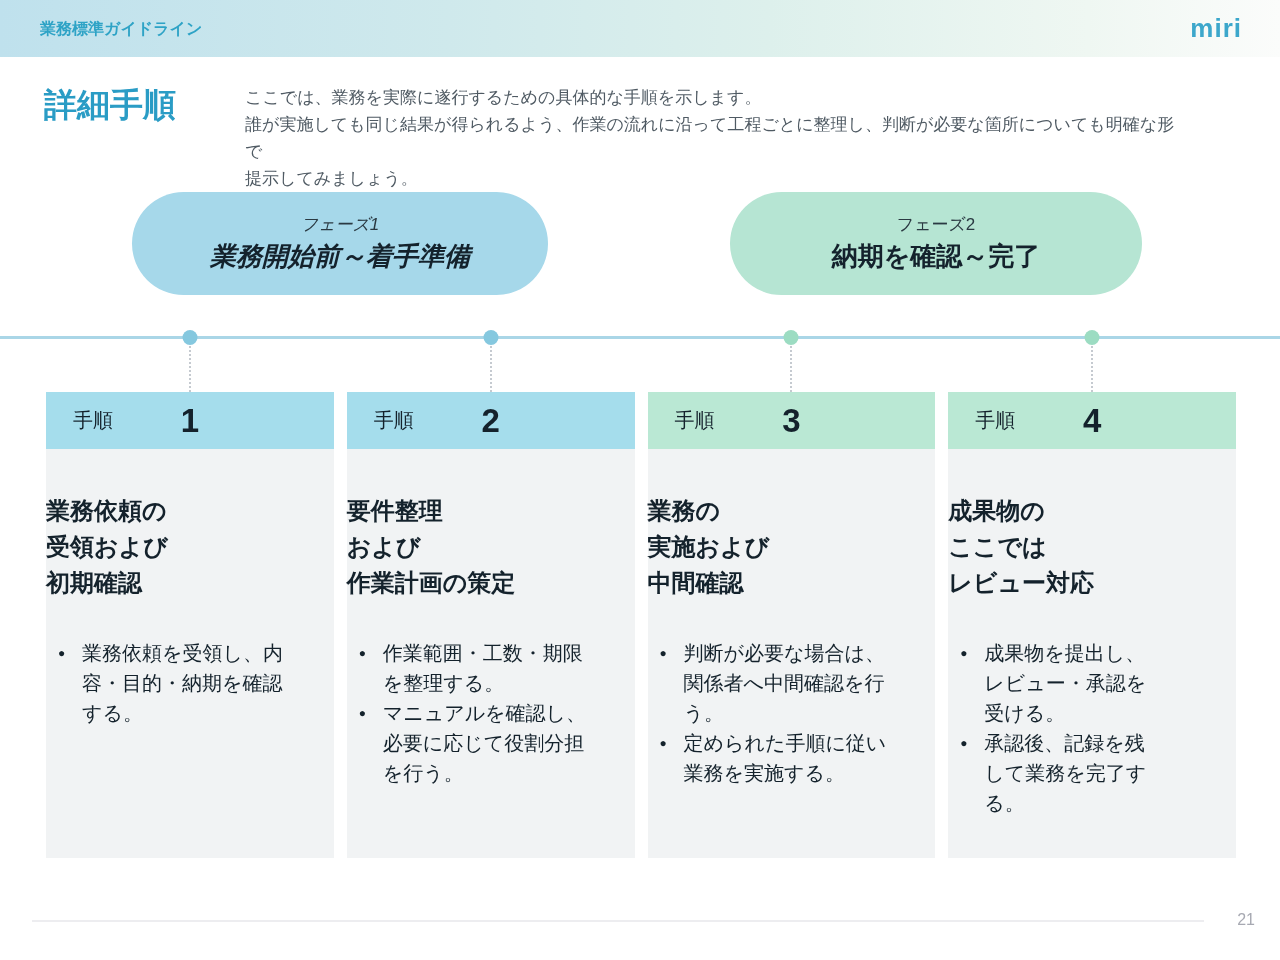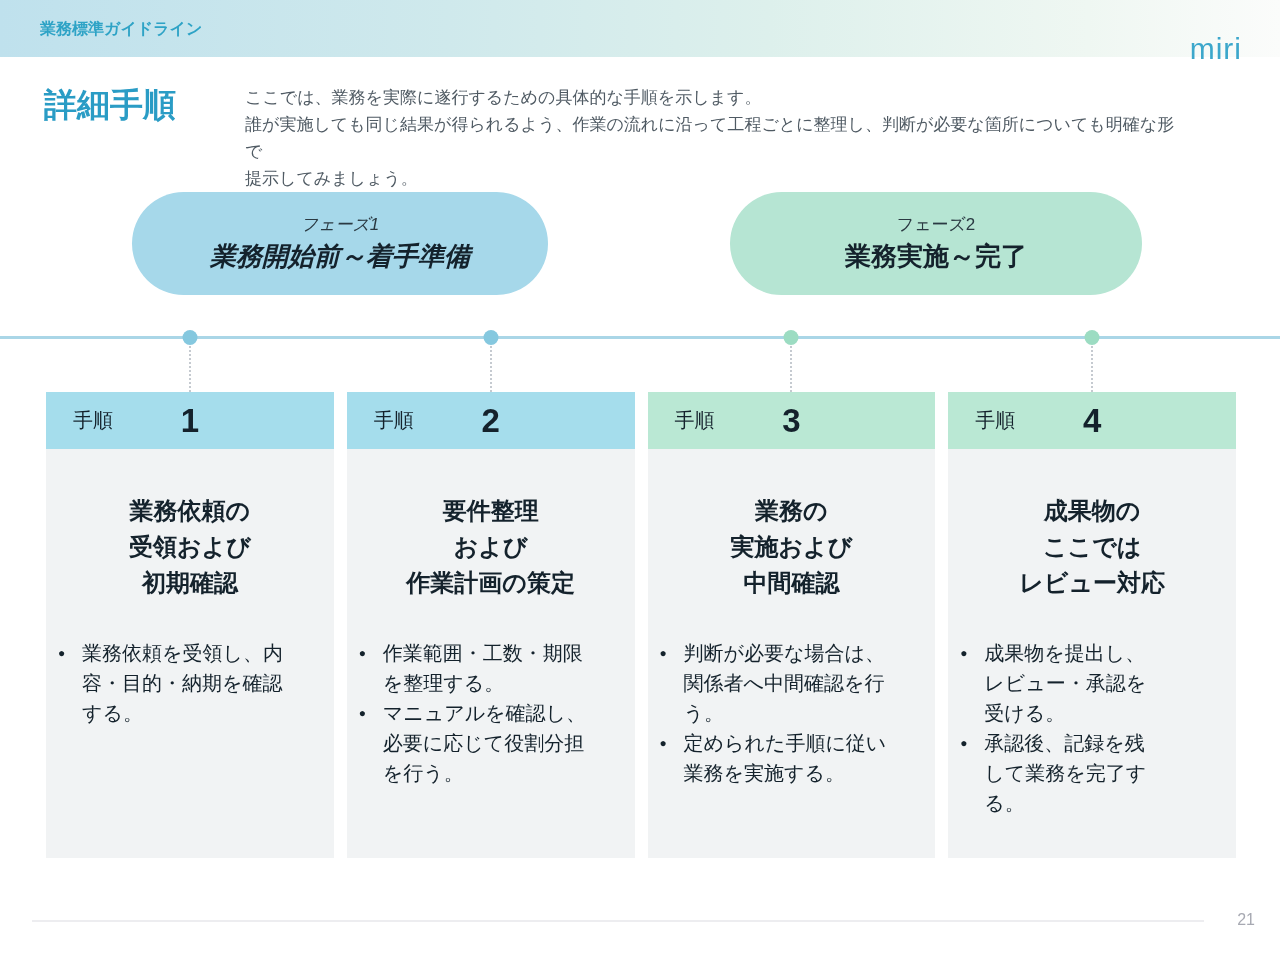--- a/index.html
+++ b/index.html
@@ -27,25 +27,24 @@
     position: absolute;
     left: 40px; top: 0;
     line-height: 57px;
     font-size: 16px;
     font-weight: bold;
     color: #2ea3c6;
   }
   .logo {
     position: absolute;
     right: 38px; top: 13px;
-    font-size: 30px;
-    font-weight: normal;
+    font-size: 26px;
+    font-weight: bold;
     letter-spacing: 1px;
     color: #3ca7cb;
-    margin-top: 19px;
   }
 
   
   .page-title {
     position: absolute;
     left: 44px; top: 84px;
     font-size: 33px;
     font-weight: bold;
     color: #2a9cc5;
     line-height: 42px;
@@ -152,21 +151,21 @@
     font-size: 33px;
     font-weight: bold;
     color: #14222c;
   }
   .card-body {
     height: 409px;
     background: #f1f3f4;
     padding-top: 44px;
   }
   .card-title {
-    text-align: center;
+    text-align: left;
     font-size: 24px;
     font-weight: bold;
     line-height: 36px;
     color: #14222c;
     white-space: pre-line;
   }
   .card-bullets {
     list-style: none;
     margin-top: 37px;
     padding-left: 36px;
@@ -217,21 +216,21 @@
   <p class="page-description">ここでは、業務を実際に遂行するための具体的な手順を示します。
 誰が実施しても同じ結果が得られるよう、作業の流れに沿って工程ごとに整理し、判断が必要な箇所についても明確な形で
 提示してみましょう。</p>
 
   <div class="pill pill-1">
     <span class="pill-label">フェーズ1</span>
     <span class="pill-title">業務開始前～着手準備</span>
   </div>
   <div class="pill pill-2">
     <span class="pill-label">フェーズ2</span>
-    <span class="pill-title">業務実施～完了</span>
+    <span class="pill-title">納期を確認～完了</span>
   </div>
 
   <div class="timeline-line"></div>
   <div class="timeline-row">
     <div class="timeline-cell">
       <span class="dot dot-blue"></span>
       <span class="connector"></span>
     </div>
     <div class="timeline-cell">
       <span class="dot dot-blue"></span>

